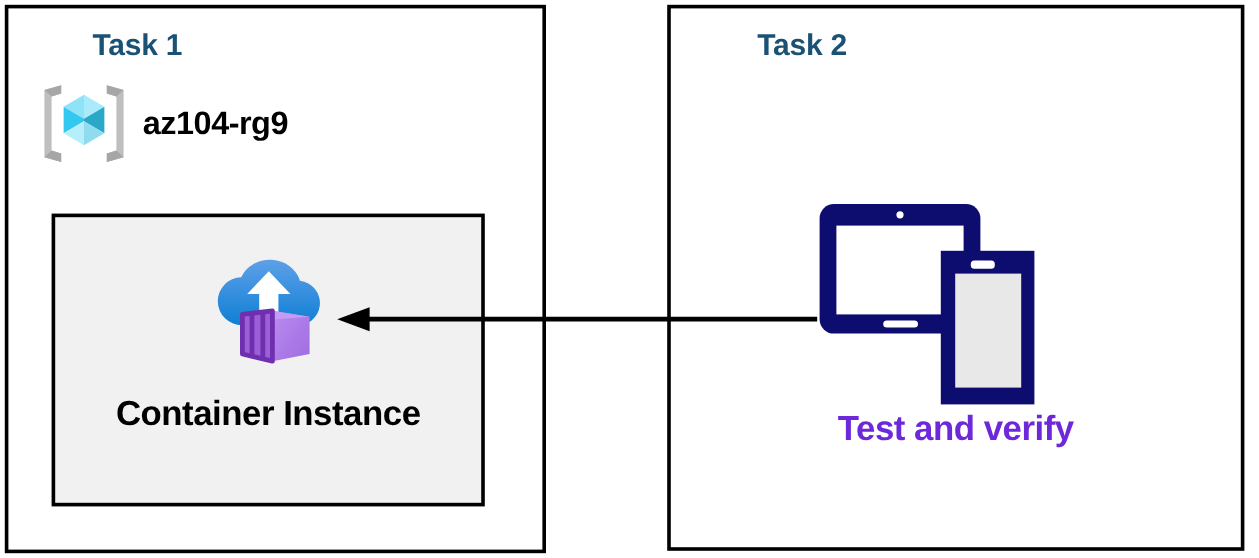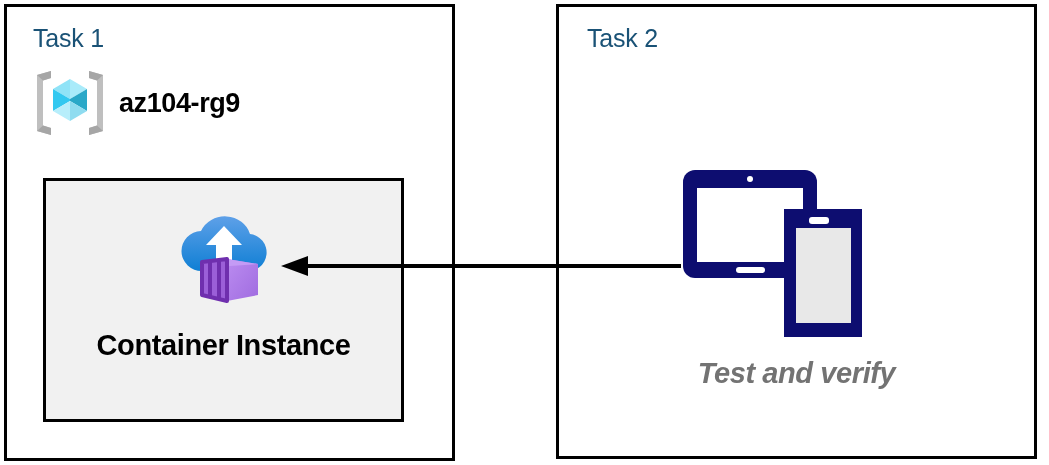--- a/index.html
+++ b/index.html
@@ -35,23 +35,24 @@
     left: 556px;
     top: 4px;
     width: 481px;
     height: 455px;
   }
 
   .task-label {
     position: absolute;
     color: #1a5276;
     font-size: 25px;
-    font-weight: normal;
+    font-weight: bold;
     letter-spacing: -0.2px;
     white-space: nowrap;
+    margin-left: 44px;
   }
   #task1-label { left: 26px; top: 17px; }
   #task2-label { left: 28px; top: 17px; }
 
   
   #rg-row {
     position: absolute;
     left: 24px;
     top: 57px;
     display: flex;
@@ -107,28 +108,27 @@
     left: 120px;
     top: 159px;
     width: 196px;
     height: 175px;
     display: block;
   }
   #verify-caption {
     position: absolute;
     left: 0;
     right: 0;
-    top: 350px;
+    top: 335px;
     text-align: center;
-    color: #737373;
+    color: #6d28d9;
     font-size: 29px;
     font-weight: bold;
     letter-spacing: -0.4px;
     white-space: nowrap;
-    font-style: italic;
   }
 
   
   #connector {
     position: absolute;
     left: 275px;
     top: 252px;
     width: 410px;
     height: 28px;
     pointer-events: none;

